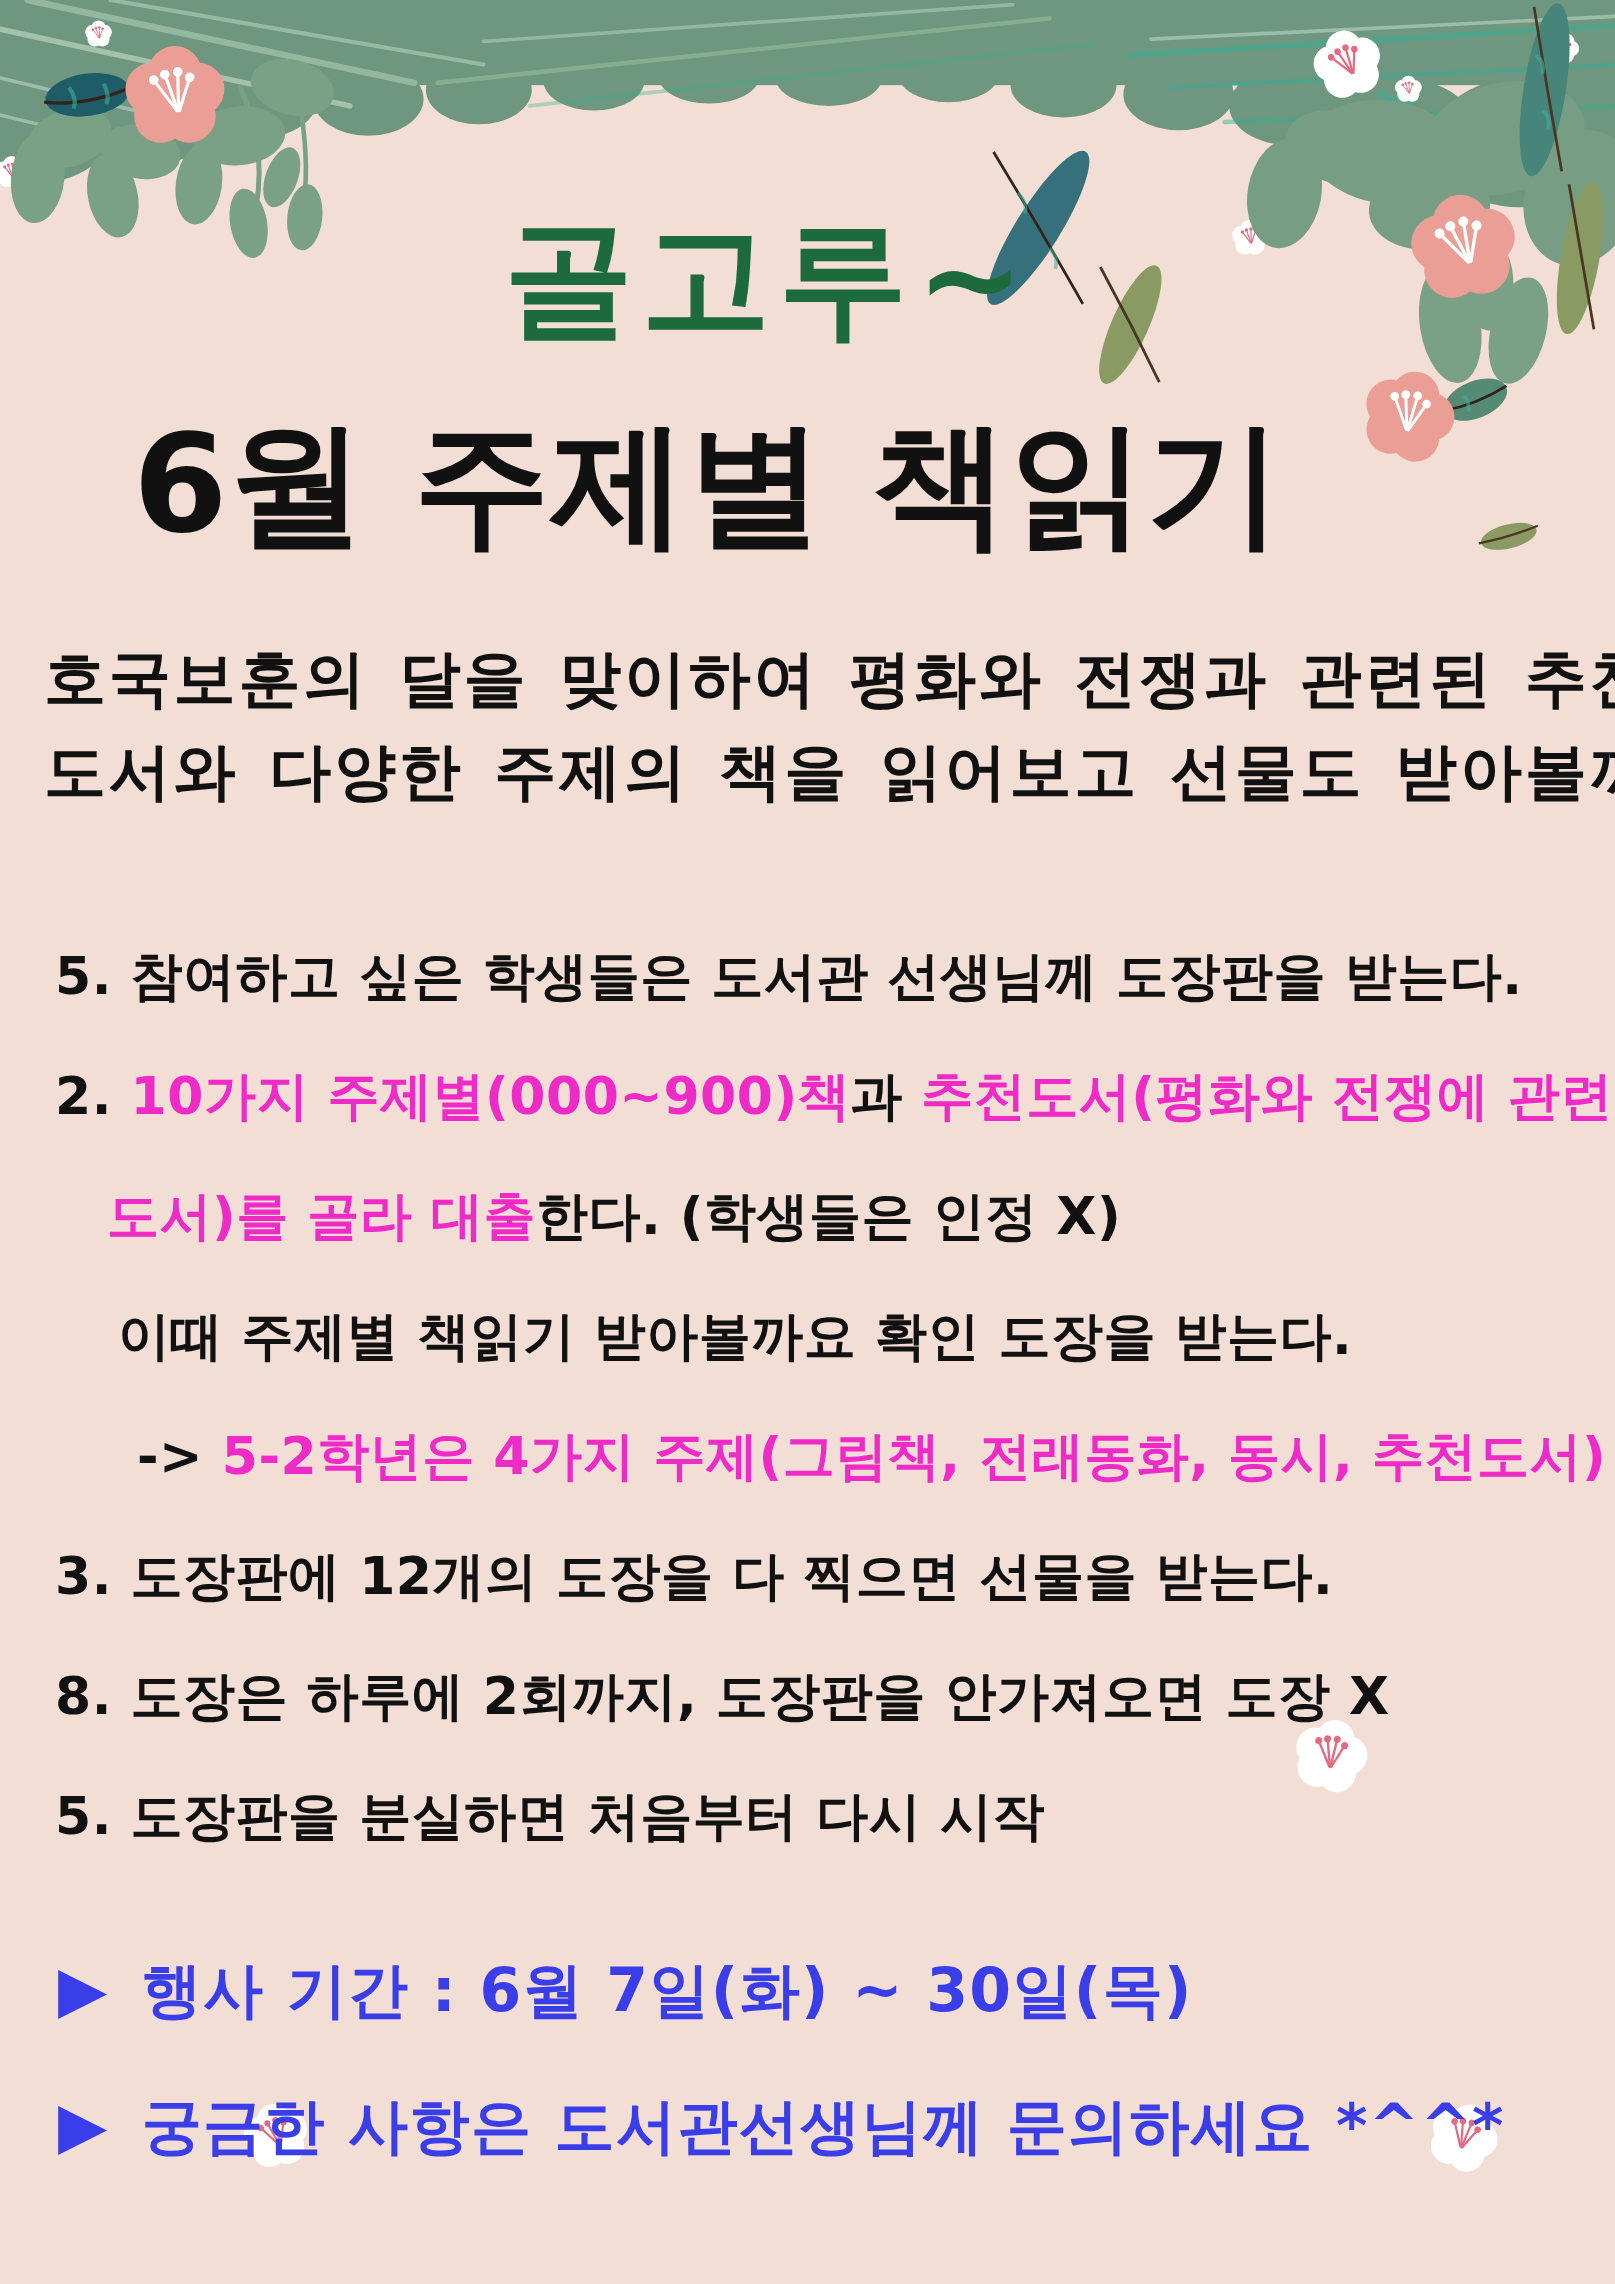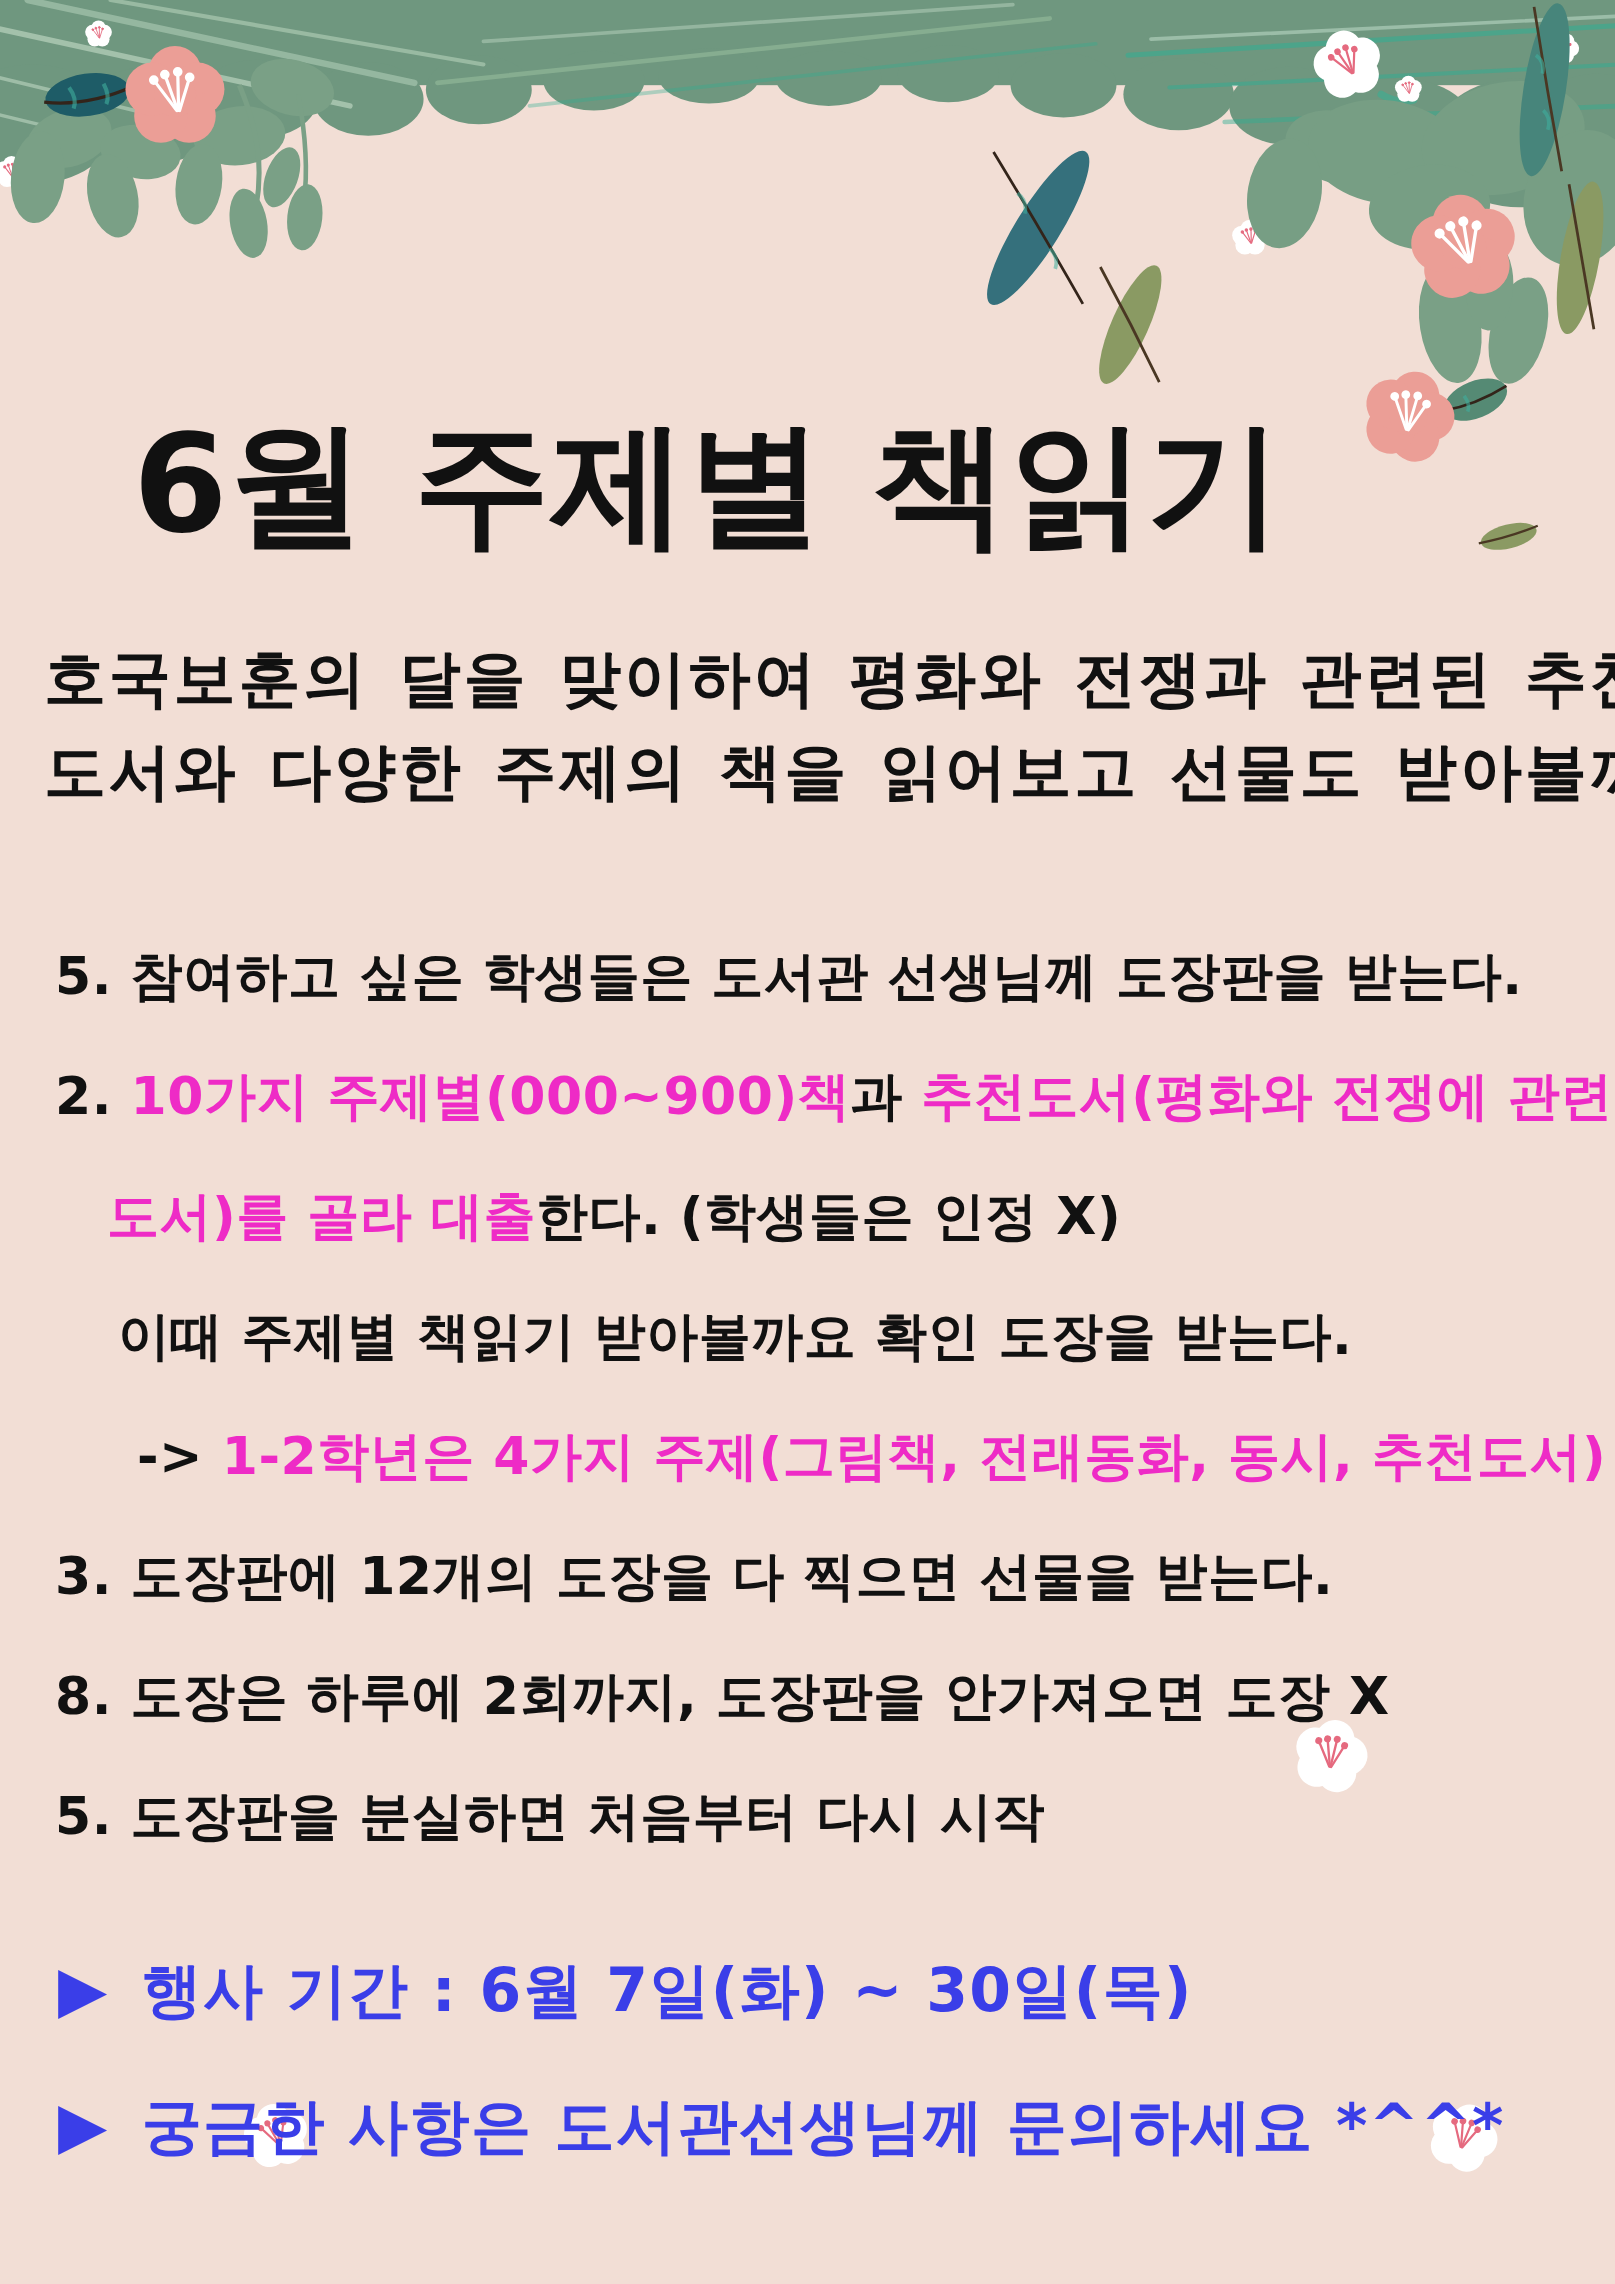--- a/index.html
+++ b/index.html
@@ -170,33 +170,34 @@
         <ellipse cx="3277" cy="1165" rx="62" ry="26" fill="#8b9a63" transform="rotate(-14 3277 1165)"></ellipse>
         <path d="M3212,1180 Q3277,1168 3340,1142" stroke="#4a3723" stroke-width="5" fill="none"></path>
       </g>
     </g>
 
     <use href="#flower5" class="white-f" transform="translate(2890,3815) scale(.73) rotate(15)"></use>
     <use href="#flower5" class="white-f" transform="translate(600,4640) scale(.64) rotate(-10)"></use>
     <use href="#flower5" class="white-f" transform="translate(3178,4643) scale(.68) rotate(24)"></use>
   </svg>
 
+  <div class="txt script-title">골고루~</div>
   <div class="txt main-title">6월 주제별 책읽기</div>
 
   <div class="txt intro">
     <div>호국보훈의 달을 맞이하여 평화와 전쟁과 관련된 추천</div>
     <div>도서와 다양한 주제의 책을 읽어보고 선물도 받아볼까요?</div>
   </div>
 
   <div class="txt rules" id="rules">
       <div class="rule-line"><span class="c-ink">5. 참여하고 싶은 학생들은 도서관 선생님께 도장판을 받는다.</span></div>
       <div class="rule-line"><span class="c-ink">2. </span><span class="c-magenta">10가지 주제별(000~900)책</span><span class="c-ink">과 </span><span class="c-magenta">추천도서(평화와 전쟁에 관련된</span></div>
       <div class="rule-line ind1"><span class="c-magenta">도서)를 골라 대출</span><span class="c-ink">한다. (학생들은 인정 X)</span></div>
       <div class="rule-line ind2"><span class="c-ink">이때 주제별 책읽기 받아볼까요 확인 도장을 받는다.</span></div>
-      <div class="rule-line ind3"><span class="c-ink">-&gt; </span><span class="c-magenta">1-2학년은 4가지 주제(그림책, 전래동화, 동시, 추천도서)</span></div>
+      <div class="rule-line ind3"><span class="c-ink">-&gt; </span><span class="c-magenta">5-2학년은 4가지 주제(그림책, 전래동화, 동시, 추천도서)</span></div>
       <div class="rule-line"><span class="c-ink">3. 도장판에 12개의 도장을 다 찍으면 선물을 받는다.</span></div>
       <div class="rule-line"><span class="c-ink">8. 도장은 하루에 2회까지, 도장판을 안가져오면 도장 X</span></div>
       <div class="rule-line"><span class="c-ink">5. 도장판을 분실하면 처음부터 다시 시작</span></div>
     </div>
 
   <div class="txt footer" id="footer">
       <div class="footer-line">
         <span class="tri">▶</span>
         <span>행사 기간 : 6월 7일(화) ~ 30일(목)</span>
       </div>

